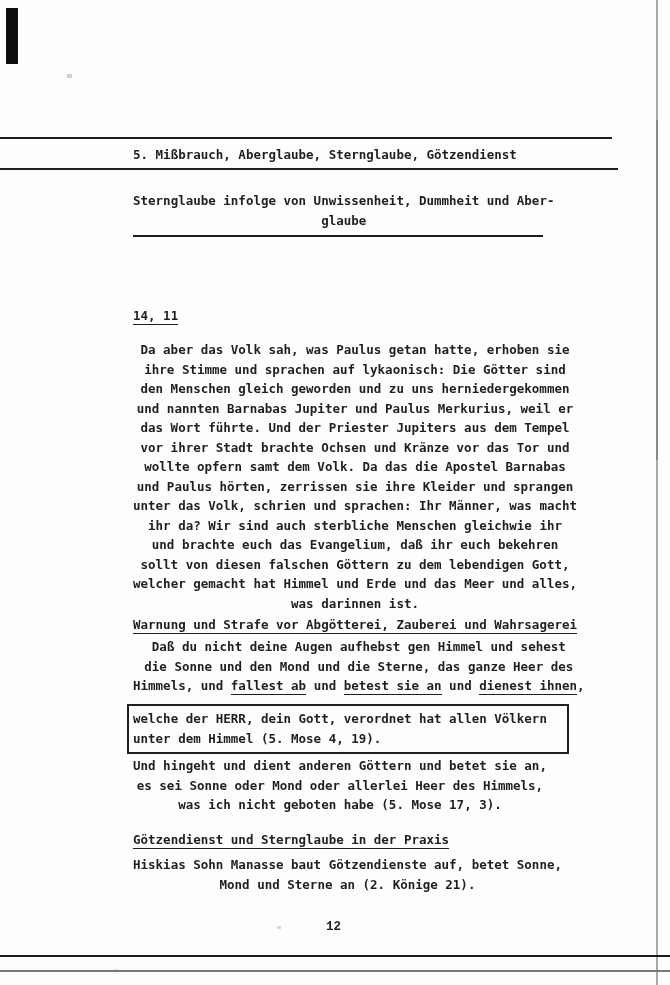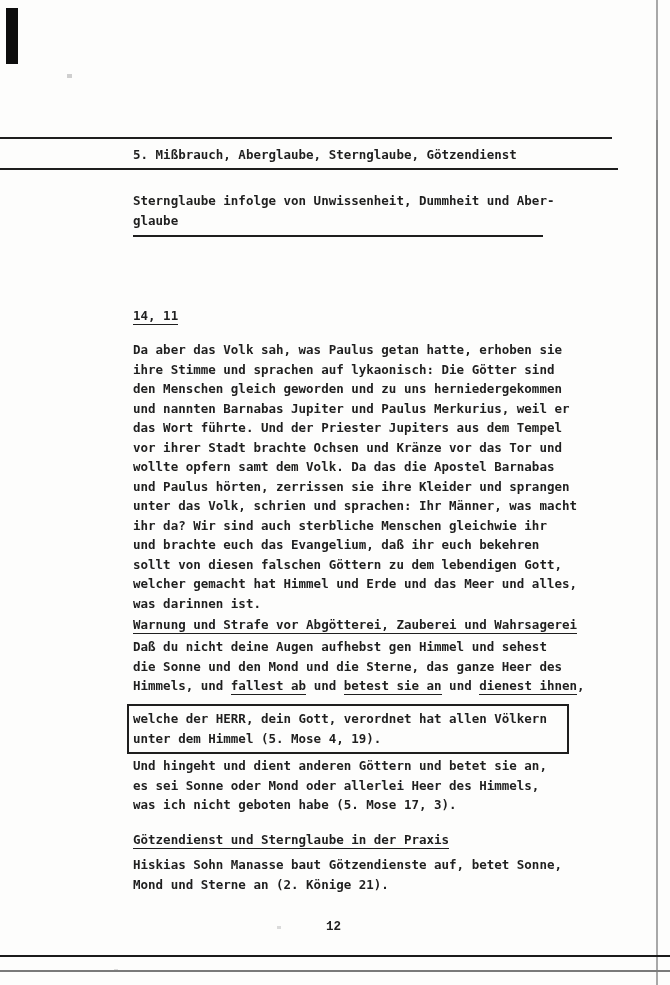--- a/index.html
+++ b/index.html
@@ -18,21 +18,21 @@
   .speck2{left:277px;top:926px;width:4px;height:3px;background:#dadada;}
   .speck3{left:114px;top:969px;width:4px;height:3px;background:#dcdcdc;}
   
   .rule{position:absolute;background:#1e1e1e;}
   .rule-header-top{left:0;top:137px;width:612px;height:2px;}
   .rule-header-bottom{left:0;top:168px;width:618px;height:2px;}
   .header-title{position:absolute;left:133px;top:145px;}
   
   .tline{white-space:pre;font-size:12.5px;line-height:19.5px;font-weight:700;letter-spacing:0;}
   .u{border-bottom:1.6px solid #1f1f1f;padding-bottom:1px;}
-  .block{position:absolute;left:133px;}
+  .block{position:absolute;left:133px;text-align:center;}
   .b-intro{top:191px;}
   .rule-intro-underline{left:133px;top:235px;width:410px;height:1.6px;}
   .b-apostel{top:250px;}
   .b-verse{top:306px;}
   .b-acts{top:340px;}
   .b-warn-head{top:615px;}
   .b-warn-par{top:637px;}
   .boxed{position:absolute;left:127px;top:704px;width:442px;height:50px;
          box-sizing:border-box;border:2px solid #1e1e1e;padding:3px 4px 0 4px;background:#fdfdfc;}
   .b-afterbox{top:756px;}

